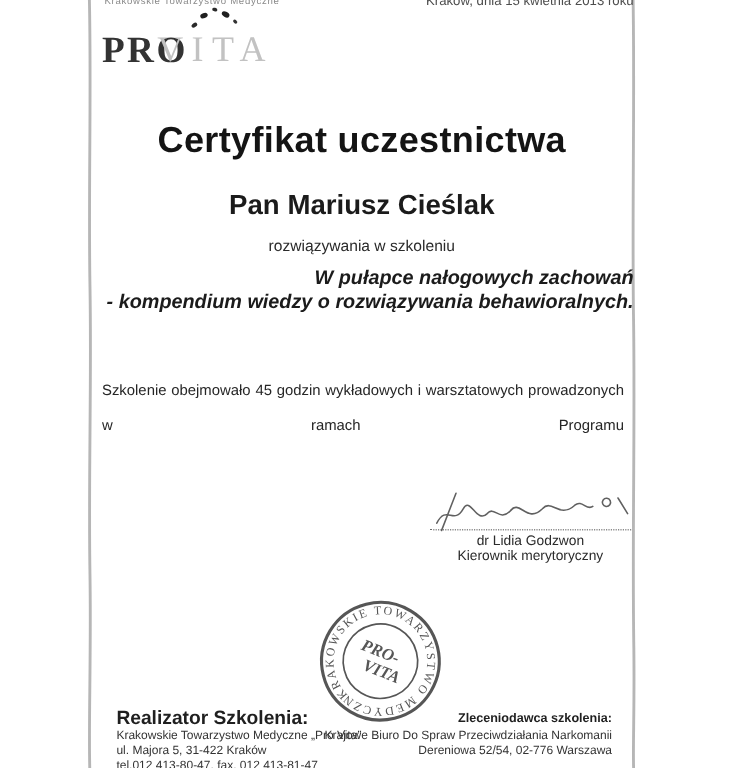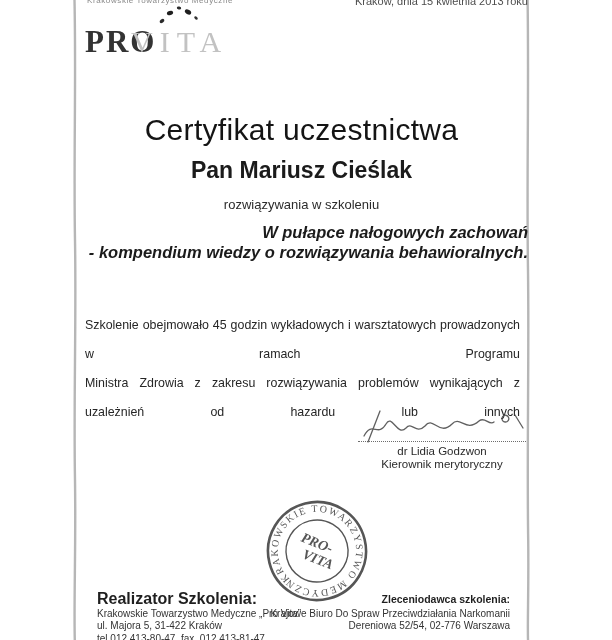--- a/index.html
+++ b/index.html
@@ -30,23 +30,22 @@
   }
   .logo-leaves{position:absolute;left:72px;top:0px;}
   .date-line{
     position:absolute;right:0px;top:-5px;
     font-size:11px;color:#4d4d4d;white-space:nowrap;
   }
 
   
   .cert-title{
     position:absolute;left:0;top:101px;width:100%;
-    text-align:center;font-size:30px;font-weight:400;color:#141414;
+    text-align:center;font-size:30px;font-weight:700;color:#141414;
     letter-spacing:.3px;
-    margin-top:12px;
   }
   .recipient{
     position:absolute;left:0;top:157px;width:100%;
     text-align:center;font-size:23px;font-weight:700;color:#1b1b1b;
   }
   .participation{
     position:absolute;left:0;top:197px;width:100%;
     text-align:center;font-size:13px;color:#2b2b2b;
   }
   .course{
@@ -110,21 +109,20 @@
     <div class="recipient">Pan Mariusz Cieślak</div>
     <div class="participation">rozwiązywania w szkoleniu</div>
 
     <div class="course">
       <div>W pułapce nałogowych zachowań</div>
       <div>- kompendium wiedzy o rozwiązywania behawioralnych.</div>
     </div>
 
     <div class="body-par">
       <div class="body-line just">Szkolenie obejmowało 45 godzin wykładowych i warsztatowych prowadzonych w ramach Programu</div>
-      <div class="body-line just">Ministra Zdrowia z zakresu rozwiązywania problemów wynikających z uzależnień od hazardu lub innych</div>
     </div>
 
     <div class="sig-block">
       <svg class="sig-squiggle" width="168" height="38" viewBox="0 0 168 38">
         <g stroke="#4f4f4f" stroke-width="1.3" fill="none" stroke-linecap="round" opacity="0.9">
           <path d="M10,36 L22,5"></path>
           <path d="M6,30 C14,14 20,32 28,18 C34,7 39,31 48,22 C54,15 58,29 67,20 C75,9 81,31 94,18 C102,9 108,27 121,15 C127,10 131,20 136,16"></path>
           <path d="M147,16 a3.4,3.4 0 1 1 0.1,0.01"></path>
           <path d="M157,9 L165,22"></path>
         </g>

